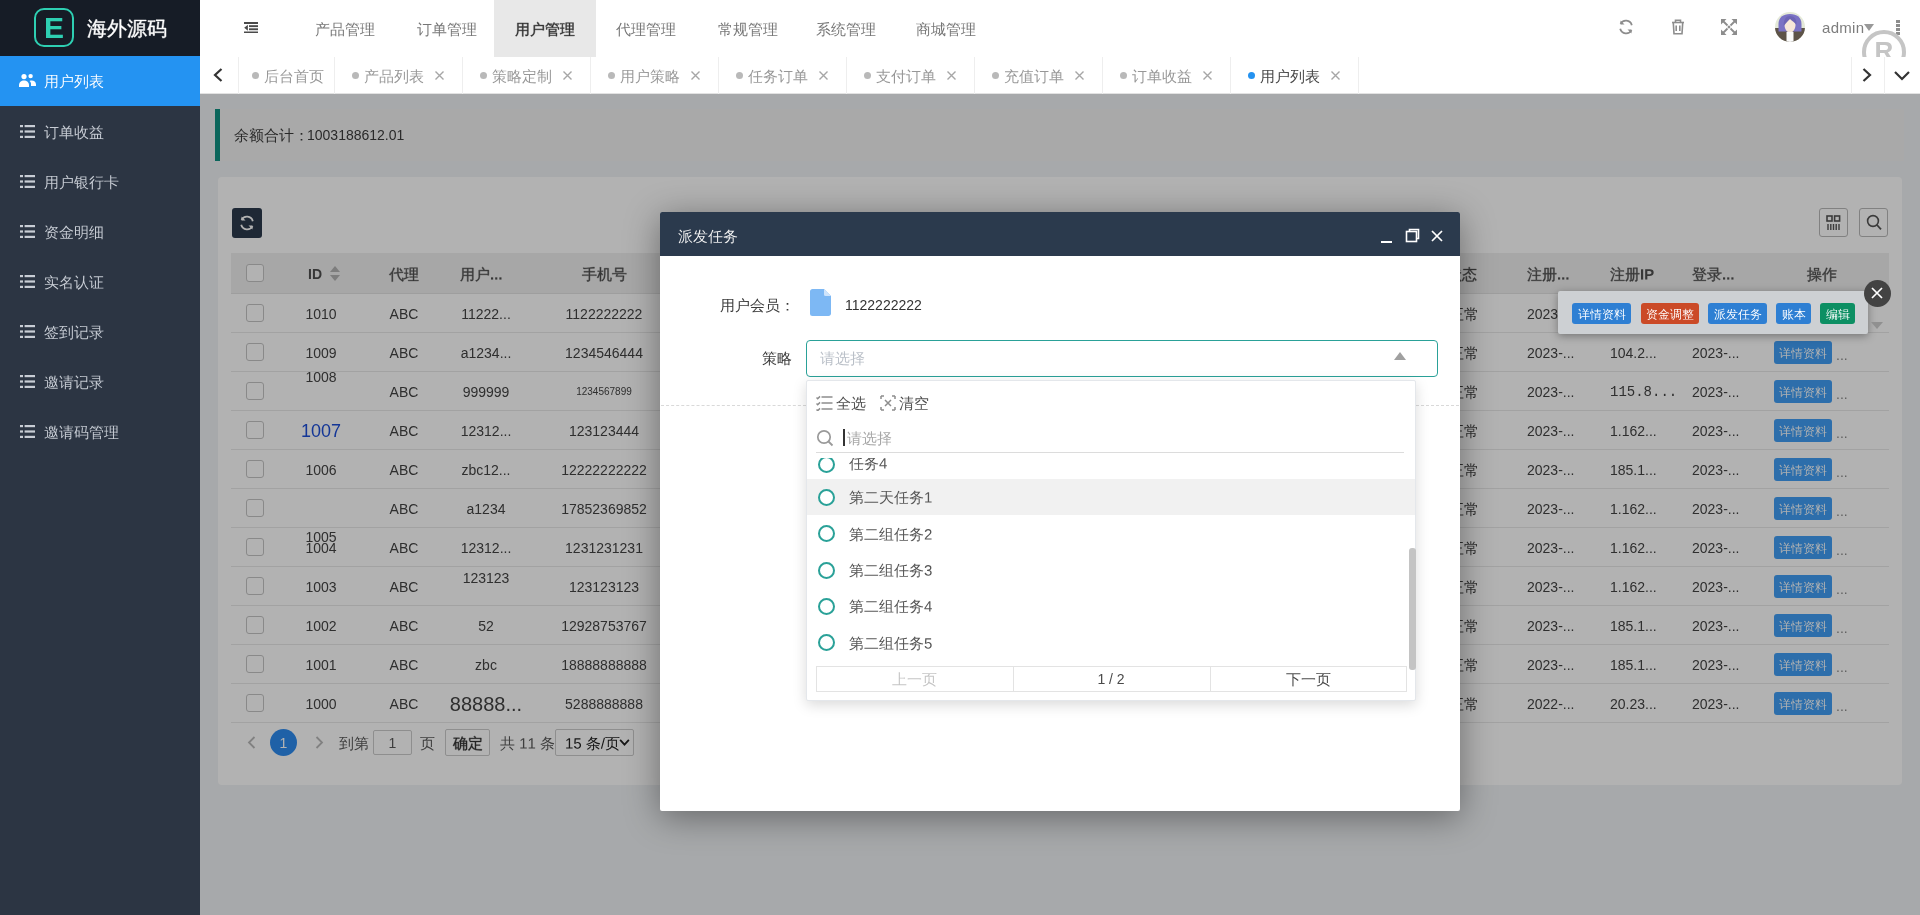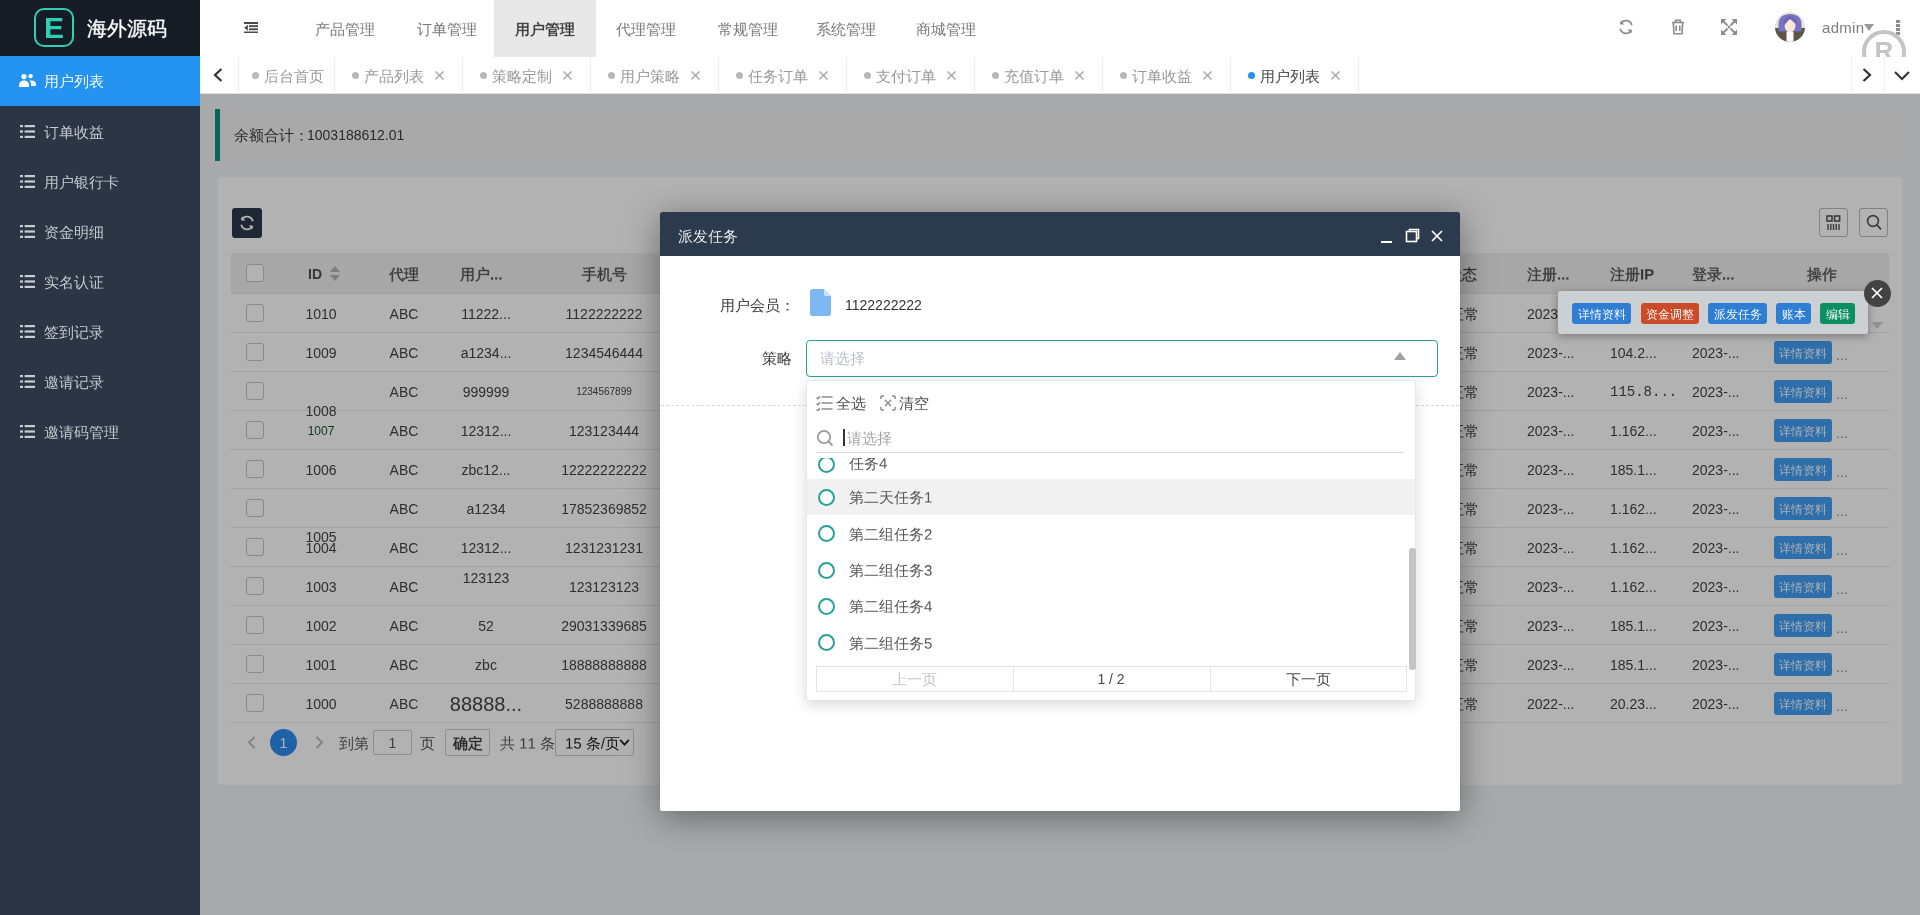--- a/index.html
+++ b/index.html
@@ -670,21 +670,21 @@
     <g fill="#ffffff" transform="translate(0,16.46) scale(0.01200,-0.01200)">
       <use href="#gc8be6" x="0"></use>
       <use href="#gc60c5" x="1000"></use>
       <use href="#gc8d44" x="2000"></use>
       <use href="#gc6599" x="3000"></use>
     </g>
   </svg>
 <div class="lt" style="left:1836.0px;top:340.5px;font-size:14px;line-height:28px;color:#8a8a8a;z-index:3;">...</div>
 <div class="ab" style="left:231px;top:372px;width:1658px;height:39px;border-bottom:1px solid #e8e8e8;z-index:2"></div>
 <div class="ab" style="left:246.0px;top:382.0px;width:18px;height:18px;background:#fff;border:1px solid #c4c4c4;border-radius:3px;z-index:3"></div>
-<div class="lt" style="left:321.0px;top:397px;font-size:14px;line-height:28px;color:#444444;transform:translateX(-50%);z-index:3;">1008</div>
+<div class="lt" style="left:321.0px;top:363px;font-size:14px;line-height:28px;color:#444444;transform:translateX(-50%);z-index:3;">1008</div>
 <div class="lt" style="left:404.0px;top:377.5px;font-size:14px;line-height:28px;color:#444444;transform:translateX(-50%);z-index:3;">ABC</div>
 <div class="lt" style="left:486.0px;top:377.5px;font-size:14px;line-height:28px;color:#444444;transform:translateX(-50%);z-index:3;">999999</div>
 <div class="lt" style="left:604.0px;top:377.5px;font-size:10px;line-height:28px;color:#444444;transform:translateX(-50%);z-index:3;">1234567899</div>
 <svg class="t" style="left:1449.0px;top:376.5px;width:30.0px;height:30.0px;z-index:3;">
     <g fill="#444444" transform="translate(0,20.58) scale(0.01500,-0.01500)">
       <use href="#gc6b63" x="0"></use>
       <use href="#gc5e38" x="1000"></use>
     </g>
   </svg>
 <div class="lt" style="left:1527.0px;top:377.5px;font-size:14px;line-height:28px;color:#444444;z-index:3;">2023-...</div>
@@ -695,21 +695,21 @@
     <g fill="#ffffff" transform="translate(0,16.46) scale(0.01200,-0.01200)">
       <use href="#gc8be6" x="0"></use>
       <use href="#gc60c5" x="1000"></use>
       <use href="#gc8d44" x="2000"></use>
       <use href="#gc6599" x="3000"></use>
     </g>
   </svg>
 <div class="lt" style="left:1836.0px;top:379.5px;font-size:14px;line-height:28px;color:#8a8a8a;z-index:3;">...</div>
 <div class="ab" style="left:231px;top:411px;width:1658px;height:39px;border-bottom:1px solid #e8e8e8;z-index:2"></div>
 <div class="ab" style="left:246.0px;top:421.0px;width:18px;height:18px;background:#fff;border:1px solid #c4c4c4;border-radius:3px;z-index:3"></div>
-<div class="lt" style="left:321.0px;top:416.5px;font-size:12px;line-height:28px;color:#14532d;transform:translateX(-50%);z-index:3;">1007</div>
+<div class="lt" style="left:321.0px;top:416.5px;font-size:18px;line-height:28px;color:#1d4ed8;transform:translateX(-50%);z-index:3;">1007</div>
 <div class="lt" style="left:404.0px;top:416.5px;font-size:14px;line-height:28px;color:#444444;transform:translateX(-50%);z-index:3;">ABC</div>
 <div class="lt" style="left:486.0px;top:416.5px;font-size:14px;line-height:28px;color:#444444;transform:translateX(-50%);z-index:3;">12312...</div>
 <div class="lt" style="left:604.0px;top:416.5px;font-size:14px;line-height:28px;color:#444444;transform:translateX(-50%);z-index:3;">123123444</div>
 <svg class="t" style="left:1449.0px;top:415.5px;width:30.0px;height:30.0px;z-index:3;">
     <g fill="#444444" transform="translate(0,20.58) scale(0.01500,-0.01500)">
       <use href="#gc6b63" x="0"></use>
       <use href="#gc5e38" x="1000"></use>
     </g>
   </svg>
 <div class="lt" style="left:1527.0px;top:416.5px;font-size:14px;line-height:28px;color:#444444;z-index:3;">2023-...</div>
@@ -823,21 +823,21 @@
       <use href="#gc8d44" x="2000"></use>
       <use href="#gc6599" x="3000"></use>
     </g>
   </svg>
 <div class="lt" style="left:1836.0px;top:574.5px;font-size:14px;line-height:28px;color:#8a8a8a;z-index:3;">...</div>
 <div class="ab" style="left:231px;top:606px;width:1658px;height:39px;border-bottom:1px solid #e8e8e8;z-index:2"></div>
 <div class="ab" style="left:246.0px;top:616.0px;width:18px;height:18px;background:#fff;border:1px solid #c4c4c4;border-radius:3px;z-index:3"></div>
 <div class="lt" style="left:321.0px;top:611.5px;font-size:14px;line-height:28px;color:#444444;transform:translateX(-50%);z-index:3;">1002</div>
 <div class="lt" style="left:404.0px;top:611.5px;font-size:14px;line-height:28px;color:#444444;transform:translateX(-50%);z-index:3;">ABC</div>
 <div class="lt" style="left:486.0px;top:611.5px;font-size:14px;line-height:28px;color:#444444;transform:translateX(-50%);z-index:3;">52</div>
-<div class="lt" style="left:604.0px;top:611.5px;font-size:14px;line-height:28px;color:#444444;transform:translateX(-50%);z-index:3;">29031339685</div>
+<div class="lt" style="left:604.0px;top:611.5px;font-size:14px;line-height:28px;color:#444444;transform:translateX(-50%);z-index:3;">12928753767</div>
 <svg class="t" style="left:1449.0px;top:610.5px;width:30.0px;height:30.0px;z-index:3;">
     <g fill="#444444" transform="translate(0,20.58) scale(0.01500,-0.01500)">
       <use href="#gc6b63" x="0"></use>
       <use href="#gc5e38" x="1000"></use>
     </g>
   </svg>
 <div class="lt" style="left:1527.0px;top:611.5px;font-size:14px;line-height:28px;color:#444444;z-index:3;">2023-...</div>
 <div class="lt" style="left:1610.0px;top:611.5px;font-size:14px;line-height:28px;color:#444444;z-index:3;">185.1...</div>
 <div class="lt" style="left:1692.0px;top:611.5px;font-size:14px;line-height:28px;color:#444444;z-index:3;">2023-...</div>
 <div class="ab" style="left:1774px;top:614.0px;width:58px;height:23px;background:#419ef5;border-radius:3px;z-index:3"></div>

